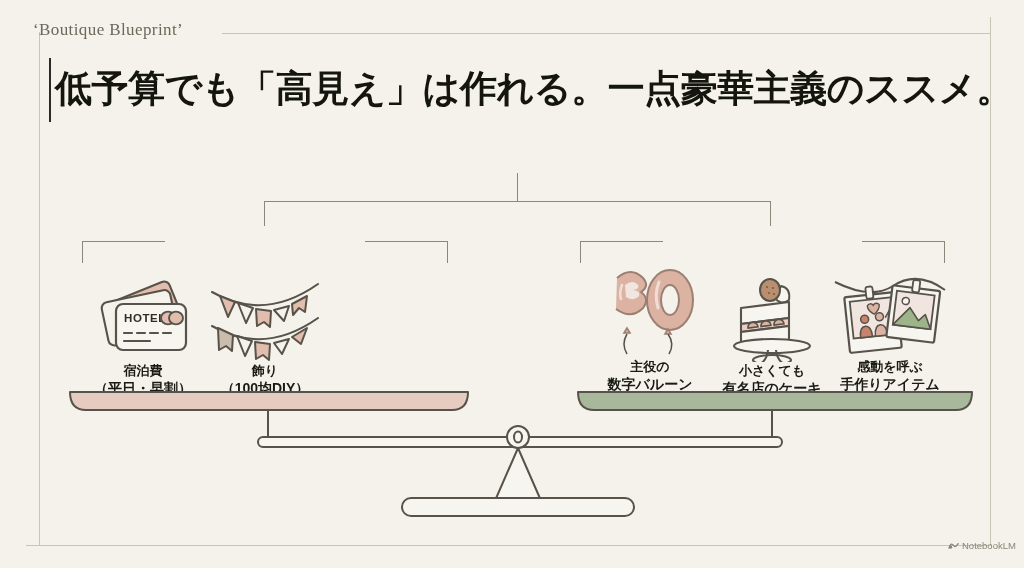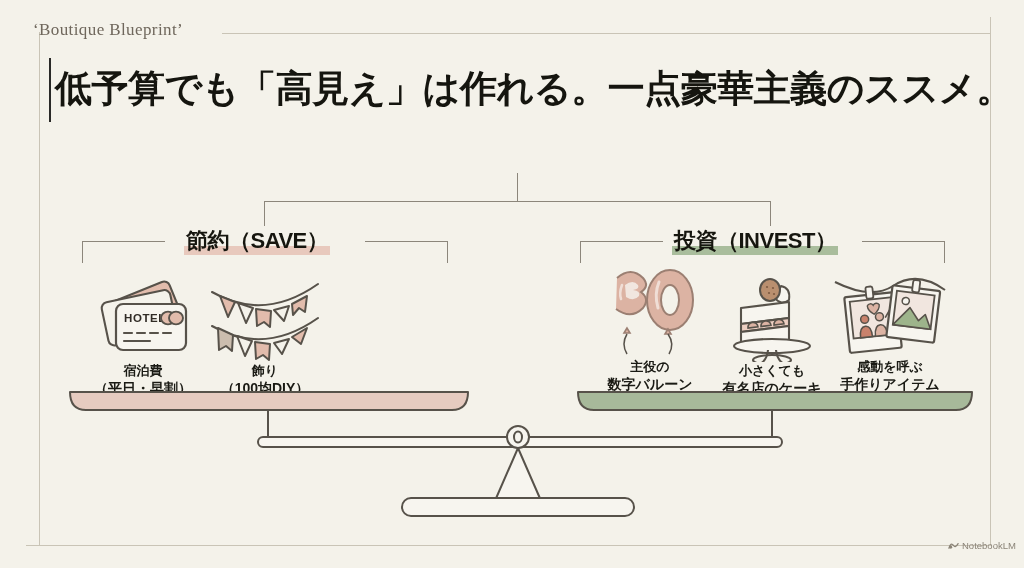--- a/index.html
+++ b/index.html
@@ -194,23 +194,20 @@
   <div class="conn" style="left:517px; top:173px; width:1px; height:28px;"></div>
   <div class="conn" style="left:264px; top:201px; width:507px; height:1px;"></div>
   <div class="conn" style="left:264px; top:201px; width:1px; height:25px;"></div>
   <div class="conn" style="left:770px; top:201px; width:1px; height:25px;"></div>
 
   <div class="conn" style="left:82px; top:241px; width:83px; height:1px;"></div>
   <div class="conn" style="left:82px; top:241px; width:1px; height:22px;"></div>
   <div class="conn" style="left:365px; top:241px; width:83px; height:1px;"></div>
   <div class="conn" style="left:447px; top:241px; width:1px; height:22px;"></div>
 
-  <div class="group-head" style="left:184px; top:226px;">
-    <span class="hl hl-save"><span>節約（SAVE）</span></span>
-  </div>
 
   <div class="item" style="left:78px; top:266px;">
     <div class="item-art">
       <svg width="106" height="92" viewBox="0 0 106 92" aria-hidden="true">
         <g transform="rotate(-22 46 44)">
           <rect x="18" y="24" width="70" height="44" rx="6" fill="#e2bcac" stroke="#57524a" stroke-width="2.1"></rect>
           <path d="M20 38 L86 38" stroke="#57524a" stroke-width="2"></path>
         </g>
         <g transform="rotate(-12 48 46)">
           <rect x="14" y="26" width="70" height="44" rx="6" fill="#f4f2ea" stroke="#57524a" stroke-width="2.1"></rect>
@@ -256,23 +253,20 @@
     <div class="item-label">飾り</div>
     <div class="item-sub">（100均DIY）</div>
   </div>
 
 
   <div class="conn" style="left:580px; top:241px; width:83px; height:1px;"></div>
   <div class="conn" style="left:580px; top:241px; width:1px; height:22px;"></div>
   <div class="conn" style="left:862px; top:241px; width:83px; height:1px;"></div>
   <div class="conn" style="left:944px; top:241px; width:1px; height:22px;"></div>
 
-  <div class="group-head" style="left:672px; top:226px;">
-    <span class="hl hl-invest"><span>投資（INVEST）</span></span>
-  </div>
 
   <div class="item" style="left:585px; top:262px;">
     <div class="item-art">
       <svg width="110" height="100" viewBox="0 0 110 100" aria-hidden="true">
         <g stroke="#9b7f72" stroke-width="2" fill="#dcb3a3">
           <path d="M22 20 q14 -12 26 0 q7 8 -2 14 q9 7 2 16 q-12 12 -27 1"></path>
           <path d="M30 27 q8 -6 13 0 q2 4 -5 5 q8 1 6 6 q-5 6 -13 1" fill="#f1e6df" stroke="none"></path>
         </g>
         <ellipse cx="75" cy="42" rx="23" ry="30" fill="#dcb3a3" stroke="#9b7f72" stroke-width="2"></ellipse>
         <ellipse cx="75" cy="42" rx="9" ry="15" fill="#f4f2ea" stroke="#9b7f72" stroke-width="2"></ellipse>

